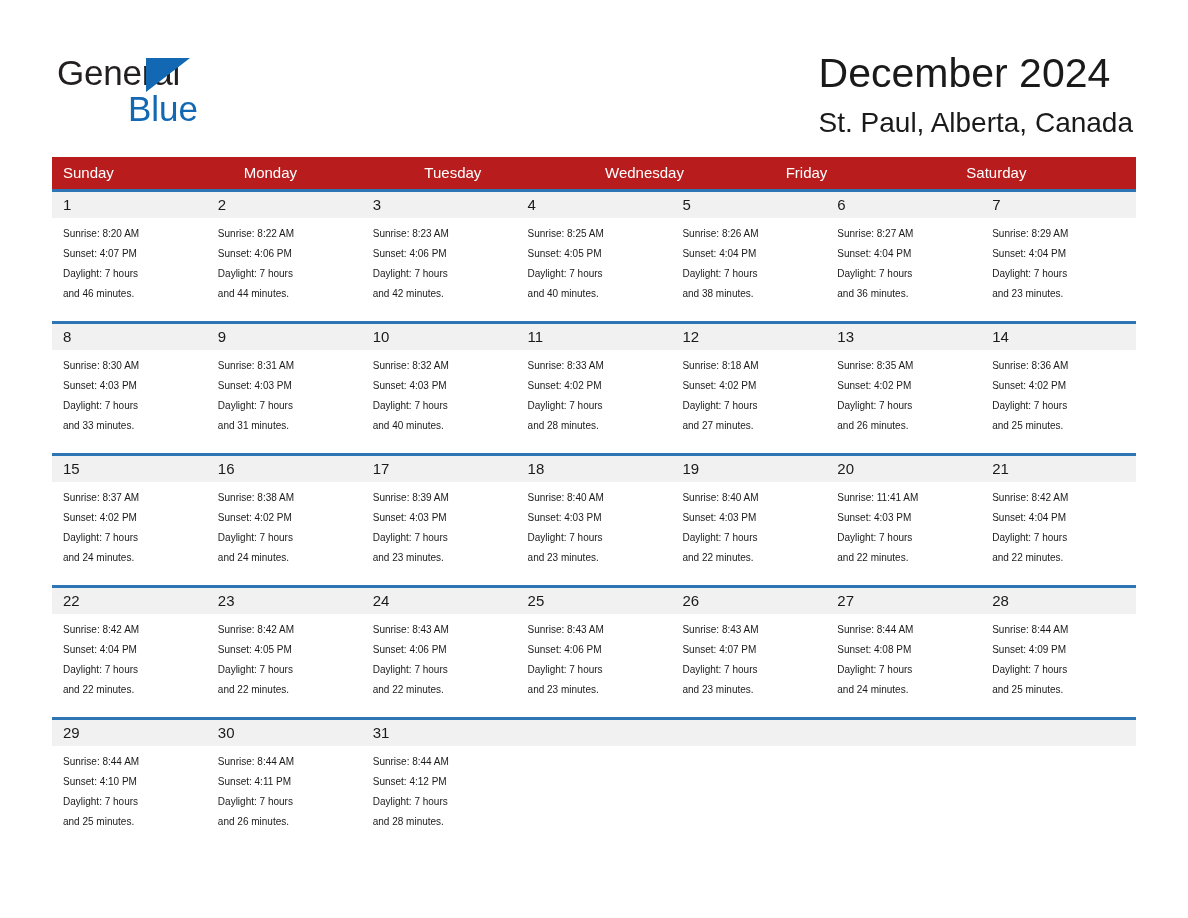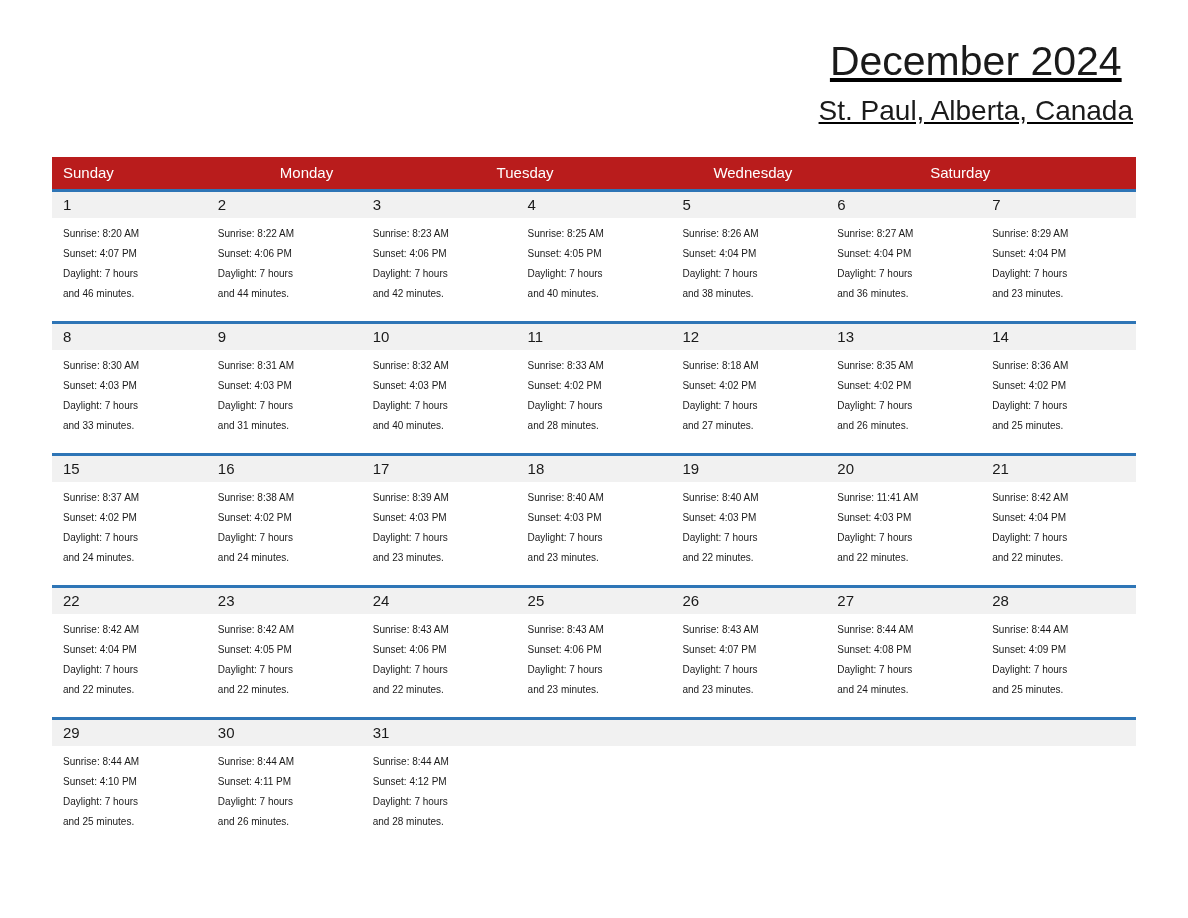--- a/index.html
+++ b/index.html
@@ -58,23 +58,22 @@
     position: absolute;
     left: 71px;
     top: 36px;
     font-size: 35px;
     color: #1268b3;
     line-height: 42px;
   }
   .title-block {
     position: absolute;
     right: 55px;
-    top: 36px;
-    text-align: center;
-    text-decoration: underline;
+    top: 48px;
+    text-align: left;
   }
   .cal-title {
     font-size: 41px;
     line-height: 50px;
     color: #1a1a1a;
     font-weight: normal;
     margin: 0;
     white-space: nowrap;
   }
   .cal-subtitle {
@@ -152,35 +151,41 @@
     white-space: nowrap;
   }
 </style>
 </head>
 <body>
 
 <div class="page">
 
   <div class="header">
 
+    <div class="logo">
+      <span class="logo-general">General</span>
+      <span class="logo-triangle"></span>
+      <span class="logo-blue">Blue</span>
+    </div>
 
     <div class="title-block">
       <h1 class="cal-title">December 2024</h1>
       <h2 class="cal-subtitle">St. Paul, Alberta, Canada</h2>
     </div>
 
   </div>
 
   <div class="calendar">
 
     <div class="weekday-row">
       <div class="weekday">Sunday</div>
       <div class="weekday">Monday</div>
       <div class="weekday">Tuesday</div>
       <div class="weekday">Wednesday</div>
+      <div class="weekday">Friday</div>
       <div class="weekday">Saturday</div>
     </div>
 
     <div class="week">
       <div class="date-band"></div>
       <div class="days">
         <div class="day">
           <div class="day-number">1</div>
           <div class="day-info">
             <div>Sunrise: 8:20 AM</div>

